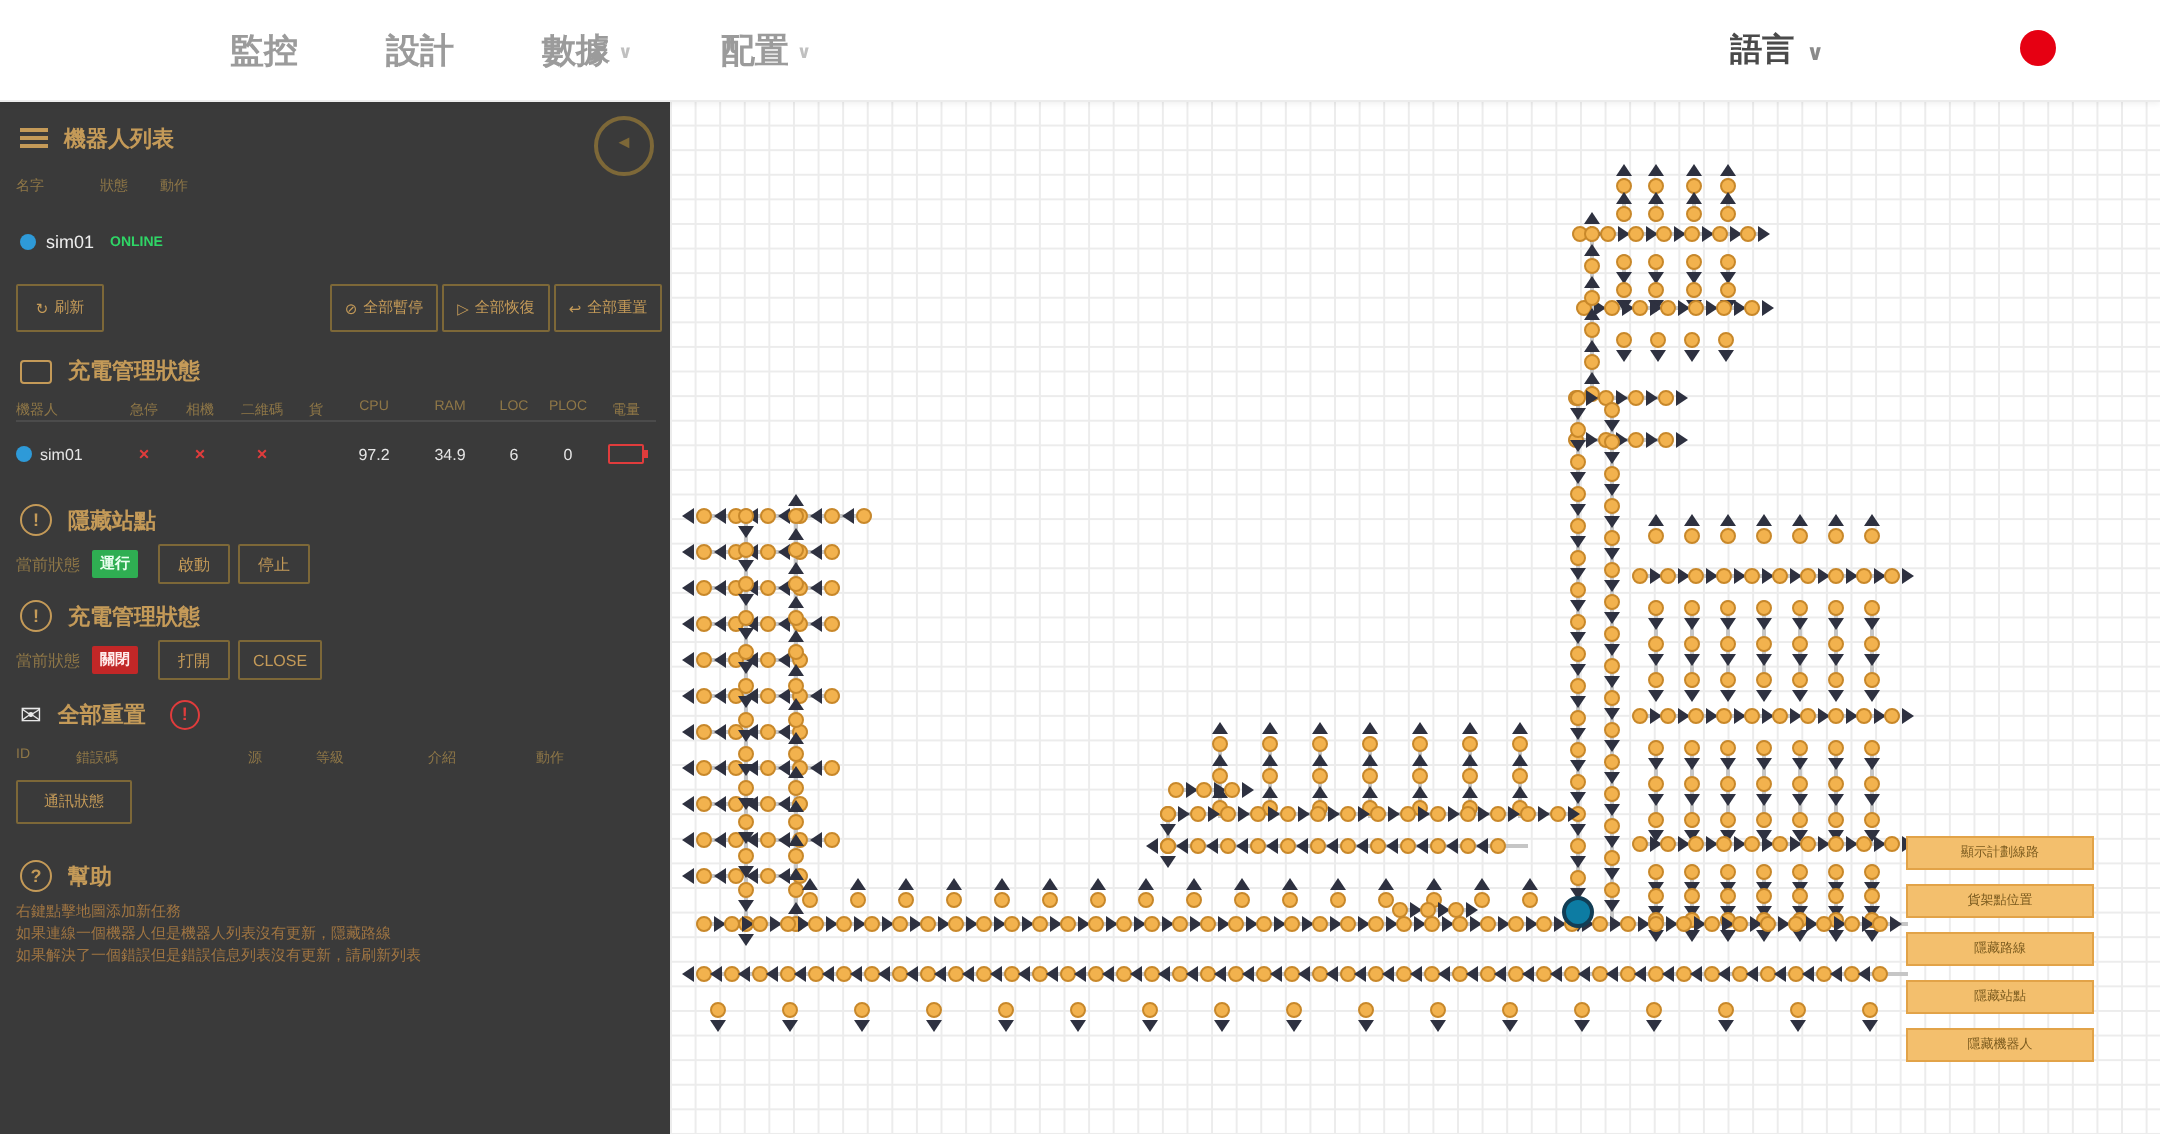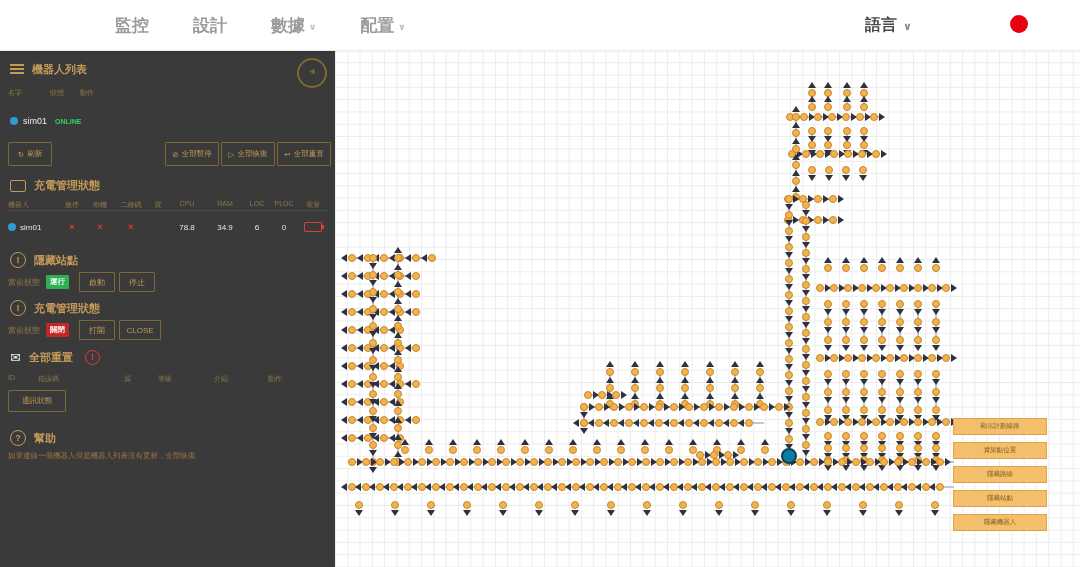--- a/index.html
+++ b/index.html
@@ -156,21 +156,21 @@
 
   <div class="trow" style="position:absolute;left:8px;top:166px;width:322px;height:22px;">
     <span style="width:50px;display:flex;align-items:center;gap:4px;">
         <span class="dot-blue"></span>
         <span>sim01</span>
       </span>
     <span class="flag-x" style="width:28px;text-align:center;">×</span>
     <span class="flag-x" style="width:28px;text-align:center;">×</span>
     <span class="flag-x" style="width:34px;text-align:center;">×</span>
     <span style="width:20px;"></span>
-    <span style="width:38px;text-align:center;">78.8</span>
+    <span style="width:38px;text-align:center;">97.2</span>
     <span style="width:38px;text-align:center;">34.9</span>
     <span style="width:26px;text-align:center;">6</span>
     <span style="width:28px;text-align:center;">0</span>
     <span style="width:30px;display:flex;justify-content:center;">
         <span class="battery"></span>
       </span>
   </div>
 
   <div style="position:absolute;left:10px;top:202px;" class="sec-title">
     <span class="icon-circle">!</span>
@@ -207,21 +207,23 @@
     <span style="position:absolute;left:214px;">介紹</span>
     <span style="position:absolute;left:268px;">動作</span>
   </div>
   <div class="gold-btn" style="position:absolute;left:8px;top:340px;width:56px;height:20px;">通訊狀態</div>
 
   <div style="position:absolute;left:10px;top:380px;" class="sec-title">
     <span class="icon-circle">?</span>
     <span>幫助</span>
   </div>
   <div style="position:absolute;left:8px;top:400px;width:310px;">
-    <div class="help-line">如果連線一個機器人但是機器人列表沒有更新，全部恢復</div>
+    <div class="help-line">右鍵點擊地圖添加新任務</div>
+    <div class="help-line">如果連線一個機器人但是機器人列表沒有更新，隱藏路線</div>
+    <div class="help-line">如果解決了一個錯誤但是錯誤信息列表沒有更新，請刷新列表</div>
   </div>
 </div>
 
 <div id="map-panel">
   <div id="map-canvas" style="position:absolute;inset:0;">
       <div class="segline lv" style="left: 476px; top: 39px; height: 22px;"></div>
       <div class="node" data-d="up" style="left: 477px; top: 43px;">
         <span class="dot"></span>
         <span class="tri"></span>
       </div>

